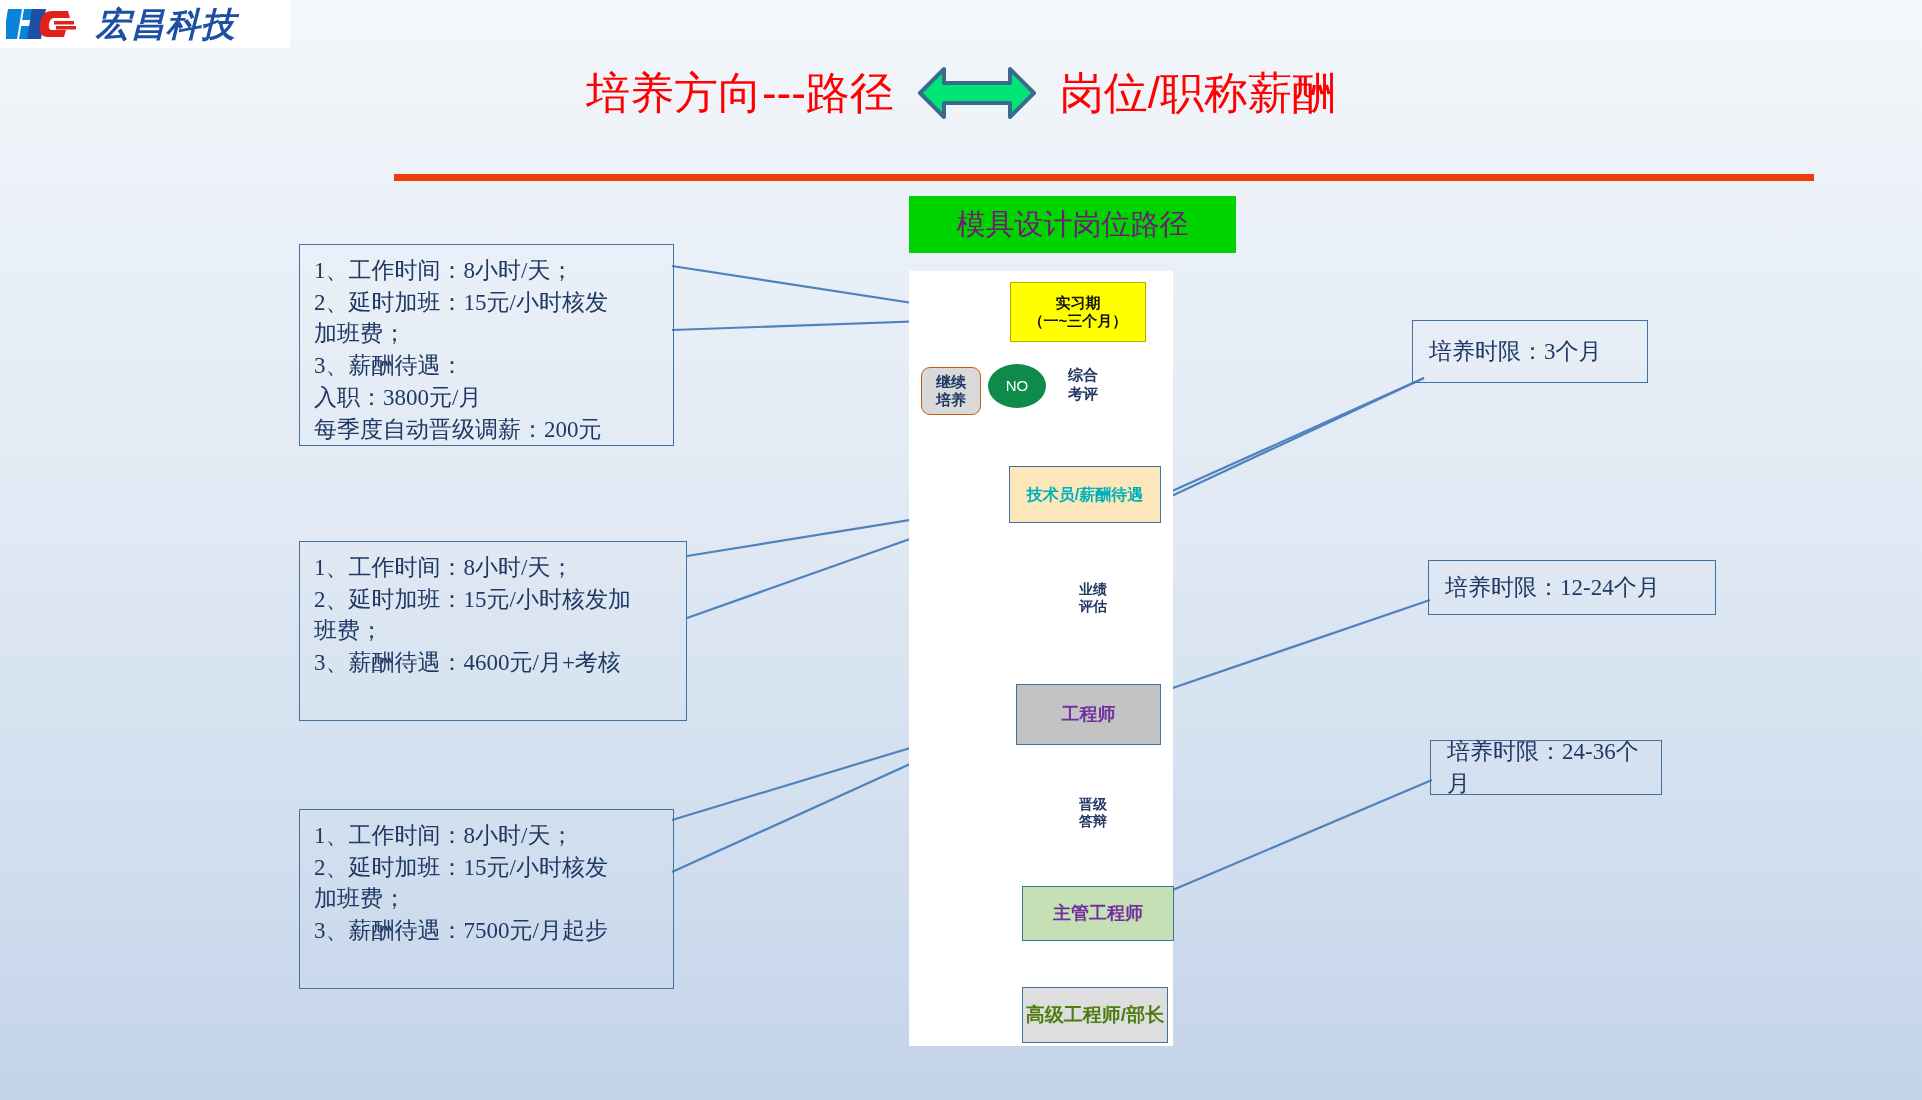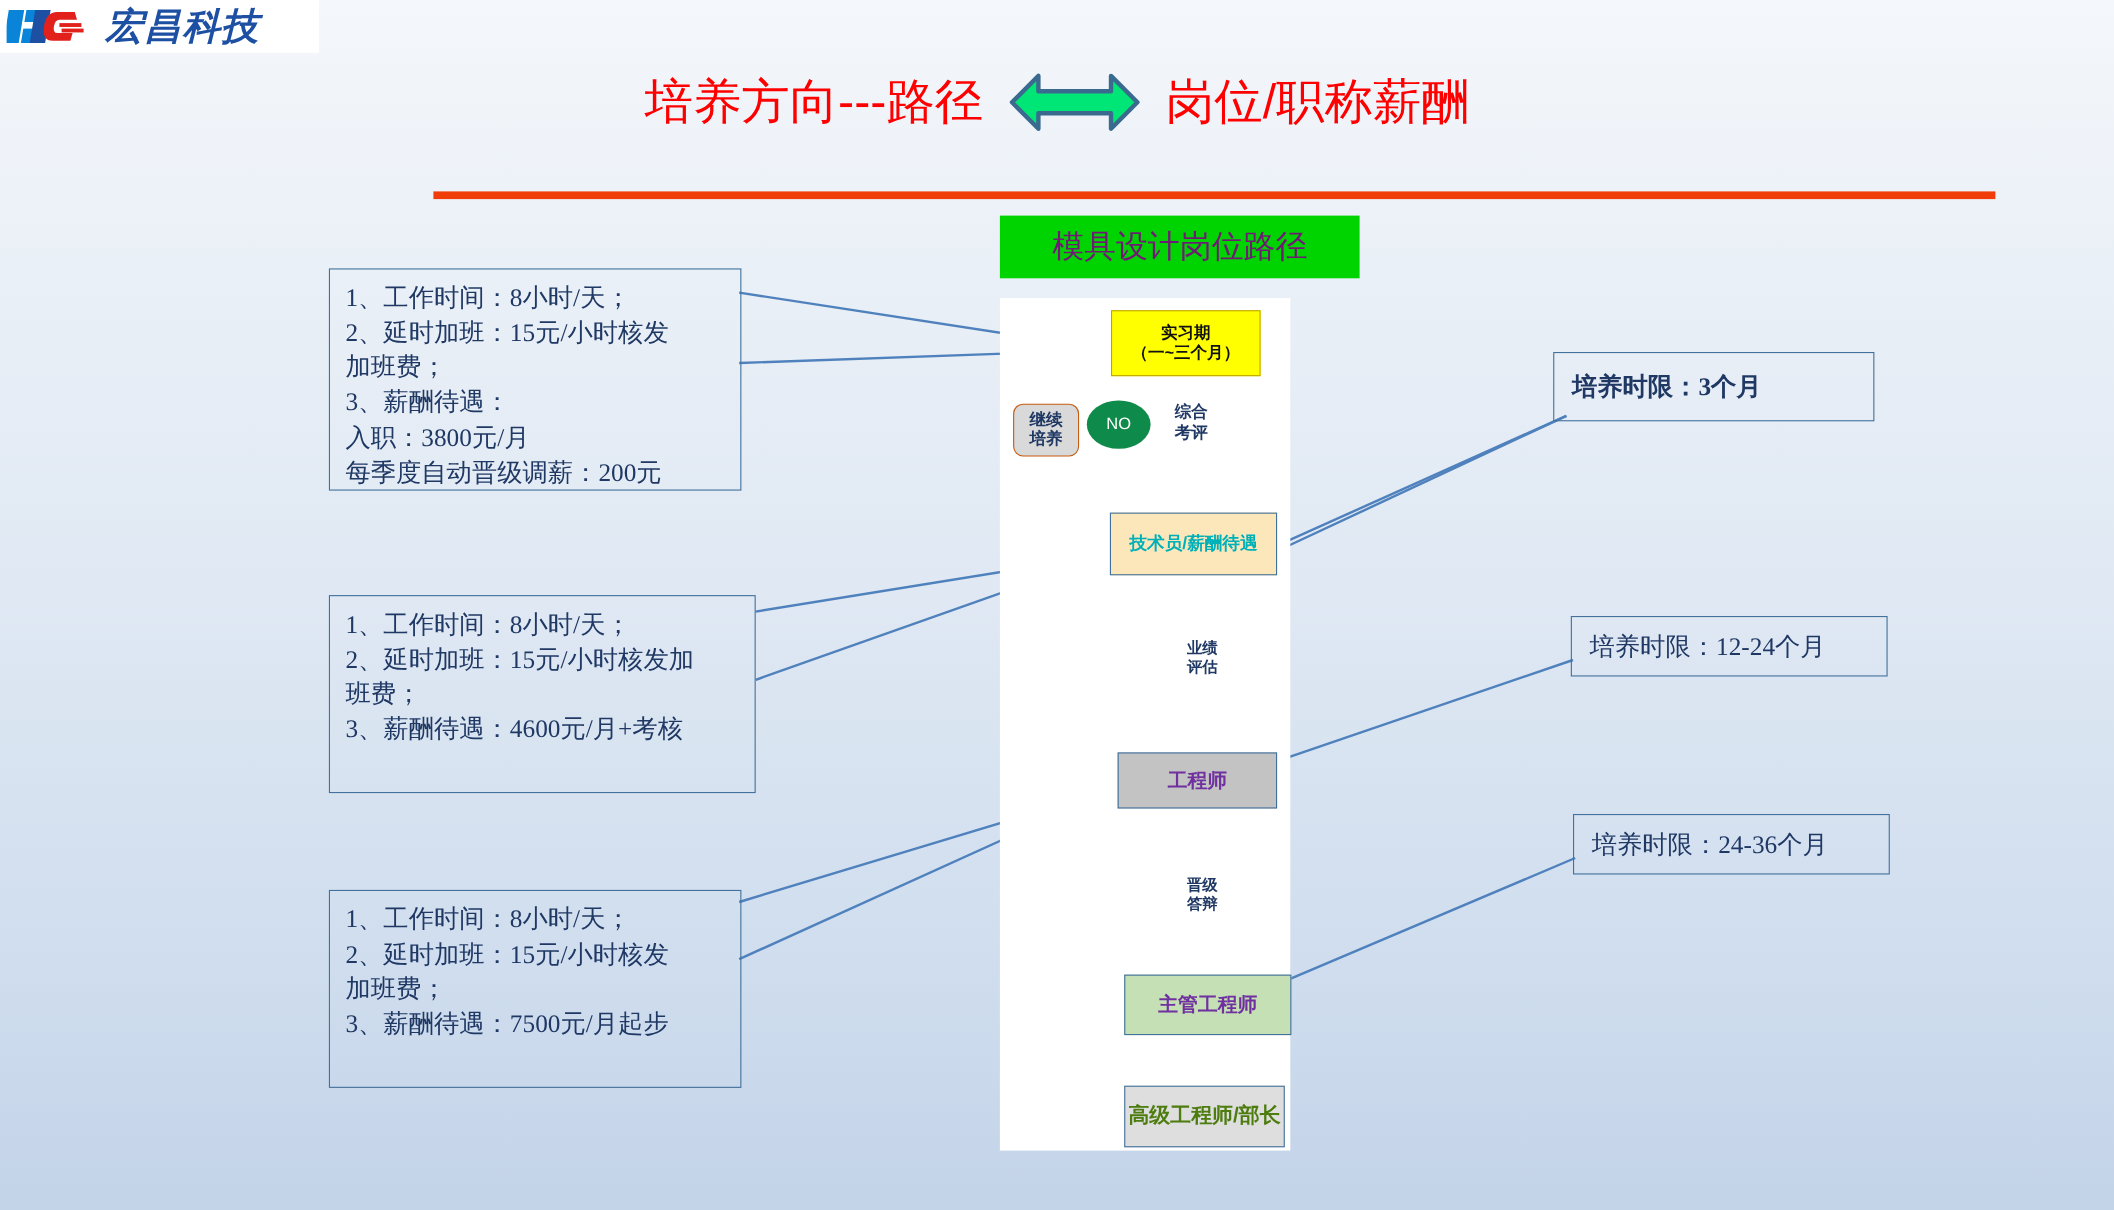--- a/index.html
+++ b/index.html
@@ -148,21 +148,21 @@
     line-height: 1.25;
   }
   #node-assess-label { left: 1043px; top: 355px; width: 80px; height: 60px; color: #1f3864; font-size: 15px; }
   #node-perf-label   { left: 1053px; top: 570px; width: 80px; height: 56px; color: #1f3864; font-size: 14px; }
   #node-defense-label{ left: 1053px; top: 785px; width: 80px; height: 56px; color: #1f3864; font-size: 14px; }
   #node-tech {
     left: 1009px; top: 466px; width: 152px; height: 57px;
     background: #fce7ba; color: #00b0b9; font-size: 16px;
   }
   #node-engineer {
-    left: 1016px; top: 684px; width: 145px; height: 51px;
+    left: 1016px; top: 684px; width: 145px; height: 61px;
     background: #c3c3c3; color: #7030a0; font-size: 18px;
   }
   #node-senior {
     left: 1022px; top: 886px; width: 152px; height: 55px;
     background: #c5e0b4; color: #7030a0; font-size: 18px;
   }
   #node-chief {
     left: 1022px; top: 987px; width: 146px; height: 56px;
     background: #dedede; color: #4d7c0f; font-size: 19px;
   }
@@ -261,23 +261,23 @@
   每季度自动晋级调薪：200元</div>
   <div class="callout" style="left:299px; top:541px; width:388px; height:180px;">1、工作时间：8小时/天；
 2、延时加班：15元/小时核发加
 班费；
 3、薪酬待遇：4600元/月+考核</div>
   <div class="callout" style="left:299px; top:809px; width:375px; height:180px;">1、工作时间：8小时/天；
 2、延时加班：15元/小时核发
 加班费；
 3、薪酬待遇：7500元/月起步</div>
 
-  <div class="callout right-box" style="left:1412px; top:320px; width:292px; height:63px;font-weight:bold;">培养时限：3个月</div>
+  <div class="callout right-box" style="left:1412px; top:320px; width:236px; height:63px;">培养时限：3个月</div>
   <div class="callout right-box" style="left:1428px; top:560px; width:288px; height:55px;">培养时限：12-24个月</div>
-  <div class="callout right-box" style="left:1430px; top:740px; width:288px; height:55px;">培养时限：24-36个月</div>
+  <div class="callout right-box" style="left:1430px; top:740px; width:232px; height:55px;">培养时限：24-36个月</div>
 
   <div class="node rect" id="node-intern">实习期
 （一~三个月）</div>
 
   <div class="node" id="node-continue">继续
 培养</div>
 
   <div class="node" id="node-no">NO</div>
 
   <div id="node-assess-label">综合

